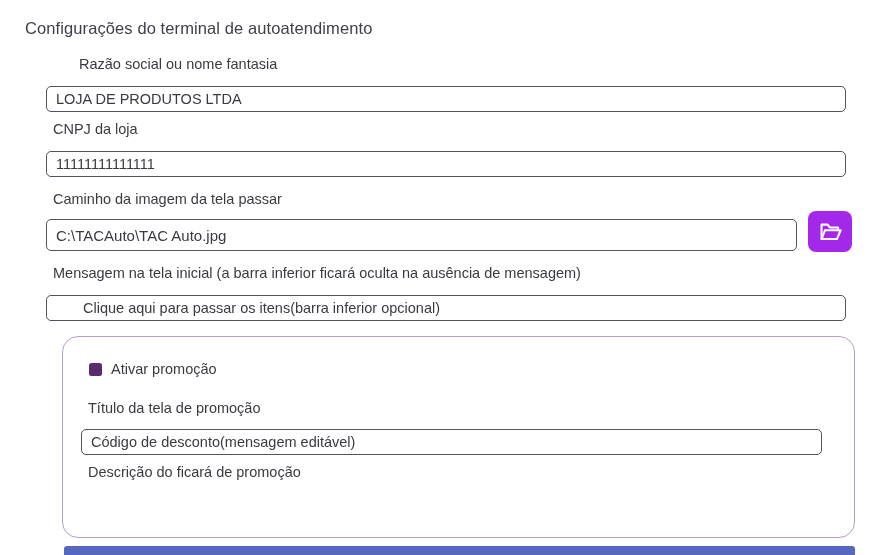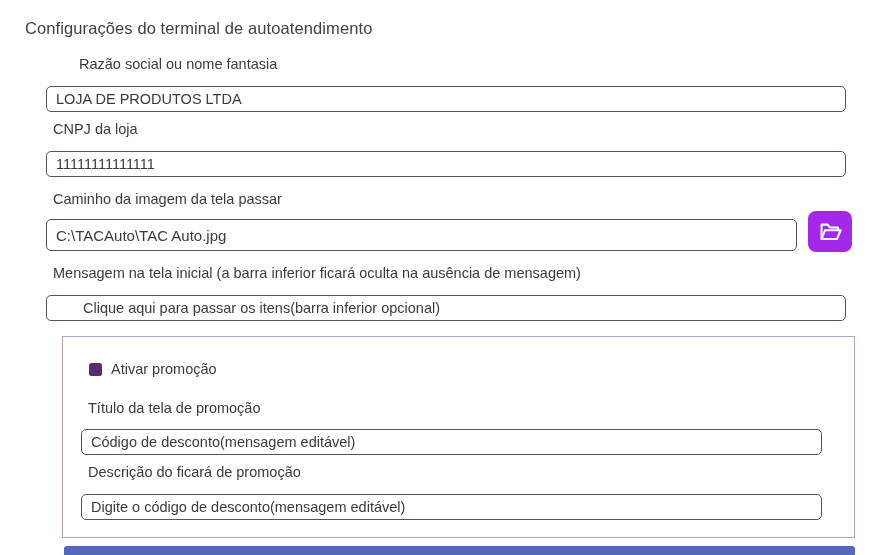--- a/index.html
+++ b/index.html
@@ -32,21 +32,21 @@
     position:absolute;left:808px;top:211px;width:44px;height:41px;
     background:#a428ea;border:none;border-radius:8px;cursor:pointer;
     display:flex;align-items:center;justify-content:center;padding:0;
   }
   .folder-btn svg{display:block;}
   .lbl-mensagem{left:53px;top:265px;}
   .inp-mensagem{left:46px;top:287px;width:800px;padding-left:36px;}
   
   .promo-box{
     position:absolute;left:62px;top:336px;width:793px;height:202px;
-    box-sizing:border-box;border:1px solid #b5a0c4;border-radius:0;
+    box-sizing:border-box;border:1px solid #b5a0c4;border-radius:16px;
     background:#fff;
   }
   .chk{
     position:absolute;left:26px;top:26px;width:13px;height:13px;
     background:#5c2b6d;border-radius:2.5px;cursor:pointer;
   }
   .chk-lbl{position:absolute;left:48px;top:24px;font-size:14.5px;color:#3b3a42;white-space:nowrap;}
   .lbl-in{position:absolute;font-size:14.5px;color:#3b3a42;white-space:nowrap;}
   .lbl-titulo{left:25px;top:63px;}
   .inp-titulo{left:18px;top:84px;width:741px;}
@@ -86,16 +86,15 @@
 <input class="inp inp-mensagem" type="text" value="Clique aqui para passar os itens(barra inferior opcional)" style="">
 
 <div class="promo-box">
   <span class="chk" role="checkbox" aria-checked="true"></span>
   <span class="chk-lbl">Ativar promoção</span>
 
   <label class="lbl-in lbl-titulo">Título da tela de promoção</label>
   <input class="inp inp-titulo" type="text" value="Código de desconto(mensagem editável)" style="">
 
   <label class="lbl-in lbl-desc">Descrição do ficará de promoção</label>
-  <input class="inp inp-desc" type="text" value="Digite o código de desconto(mensagem editável)" style="">
 </div>
 
 <div class="bottom-bar"></div>
 
 </body></html>

